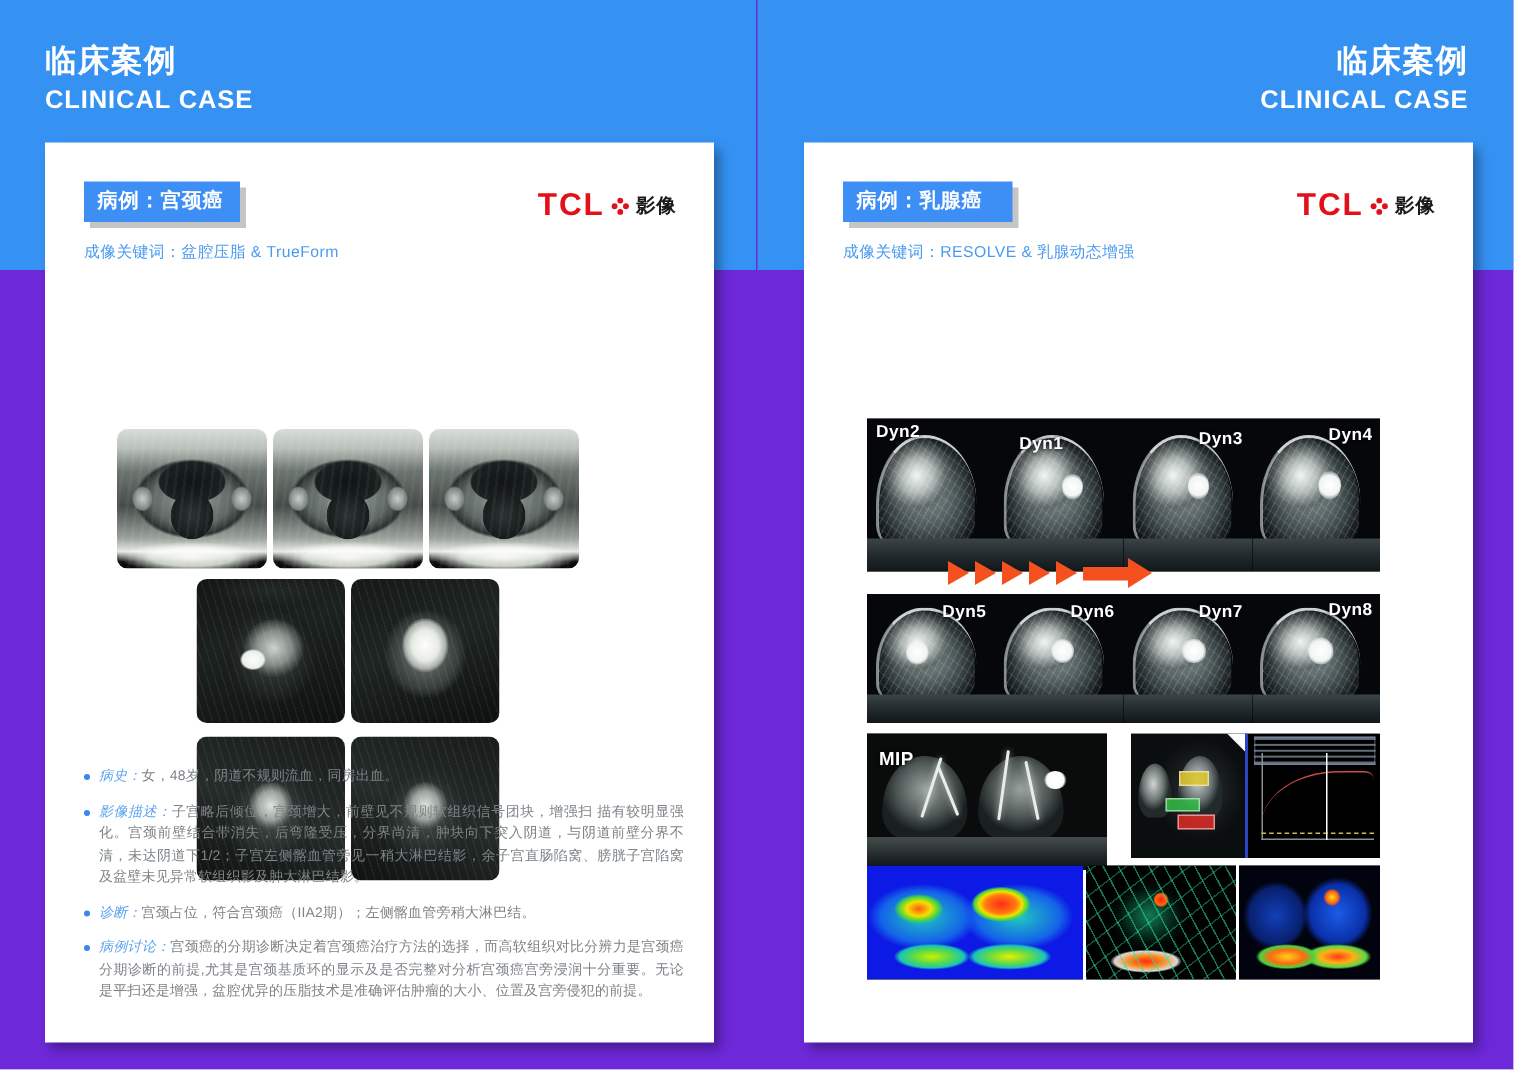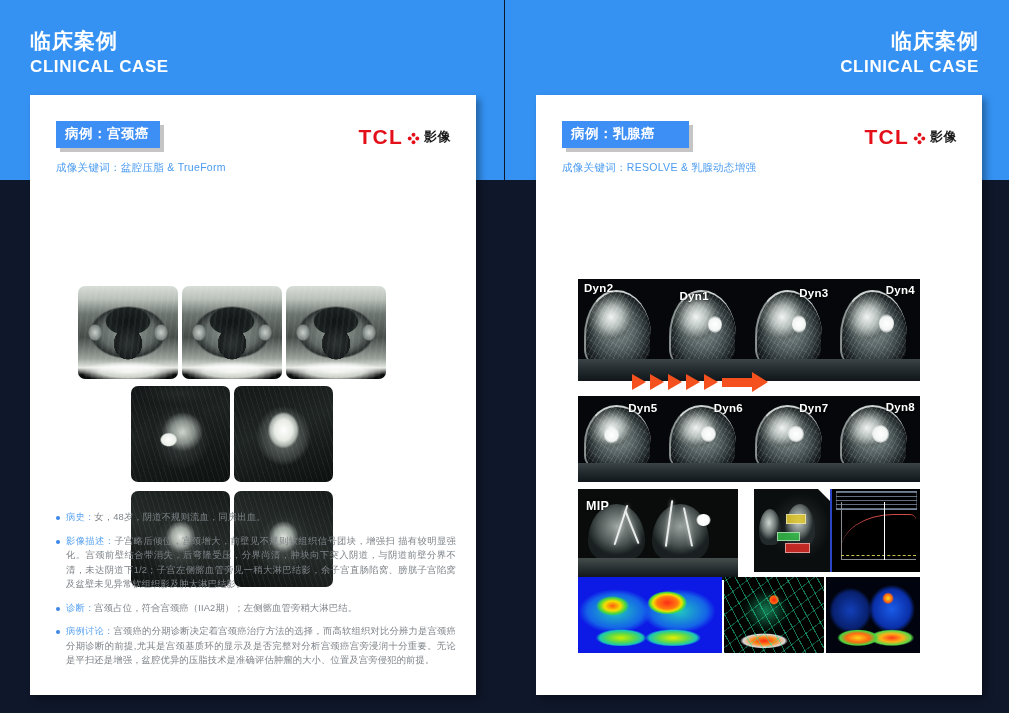--- a/index.html
+++ b/index.html
@@ -2,21 +2,21 @@
 <html><head>
 <meta charset="utf-8">
 <style>
   * { box-sizing: border-box; margin: 0; padding: 0; }
   html, body {
     width: 1009px; height: 713px;
     font-family: "Liberation Sans", "DejaVu Sans", sans-serif;
     background: #ffffff;
     overflow: hidden;
   }
-  .stage { position: relative; width: 1009px; height: 713px; background:#0f172a; }
+  .stage { position: relative; width: 1009px; height: 713px; background:#6d28d9; }
 
   
   .band {
     position: absolute; top: 0; height: 180px; background: #3592f3;
   }
   .band-left  { left: 0;   width: 504px; }
   .band-right { left: 505px; width: 504px; }
 
   .band-title { position: absolute; color:#ffffff; }
   .band-title .cn {
@@ -42,21 +42,21 @@
 
   .case-badge {
     position: absolute; left: 26px; top: 26px;
     background: #3d8ef5; color: #ffffff;
     font-size: 13.5px; font-weight: bold;
     padding: 4px 11px 5px 9px;
     letter-spacing: .5px;
     box-shadow: 4px 4px 0 rgba(150,150,150,0.55);
     white-space: nowrap;
   }
-  .case-badge.wide { padding-right: 34px; }
+  .case-badge.wide { padding-right: 20px; }
 
   .keywords {
     position: absolute; left: 26px; top: 66px;
     color: #4a9bf0; font-size: 10.5px; letter-spacing: .3px;
     white-space: nowrap;
   }
 
   .logo {
     position: absolute; right: 25px; top: 30px;
     display: flex; align-items: center; gap: 2px;
@@ -280,21 +280,21 @@
   .notes { position:absolute; left: 26px; right: 20px; }
   .note { display:flex; margin-bottom: 9px; }
   .dot {
     flex: 0 0 auto; width: 4px; height: 4px; border-radius: 50%;
     background: #3b86e8; margin: 6px 6px 0 0;
   }
   .note p {
     font-size: 9.3px; line-height: 14.5px; color: #7e8388;
     letter-spacing: .15px; text-align: justify;
   }
-  .note .lbl { color: #5aa3f0; }
+  .note .lbl { color: #5aa3f0; font-style: italic; }
   .note.big p { font-size: 10px; line-height: 16px; }
   .note.big .lbl { font-size: 13px; color:#4a9bf0; }
 </style>
 </head>
 <body>
 
 <div class="stage">
 
   <div class="band band-left"></div>
   <div class="band band-right"></div>

